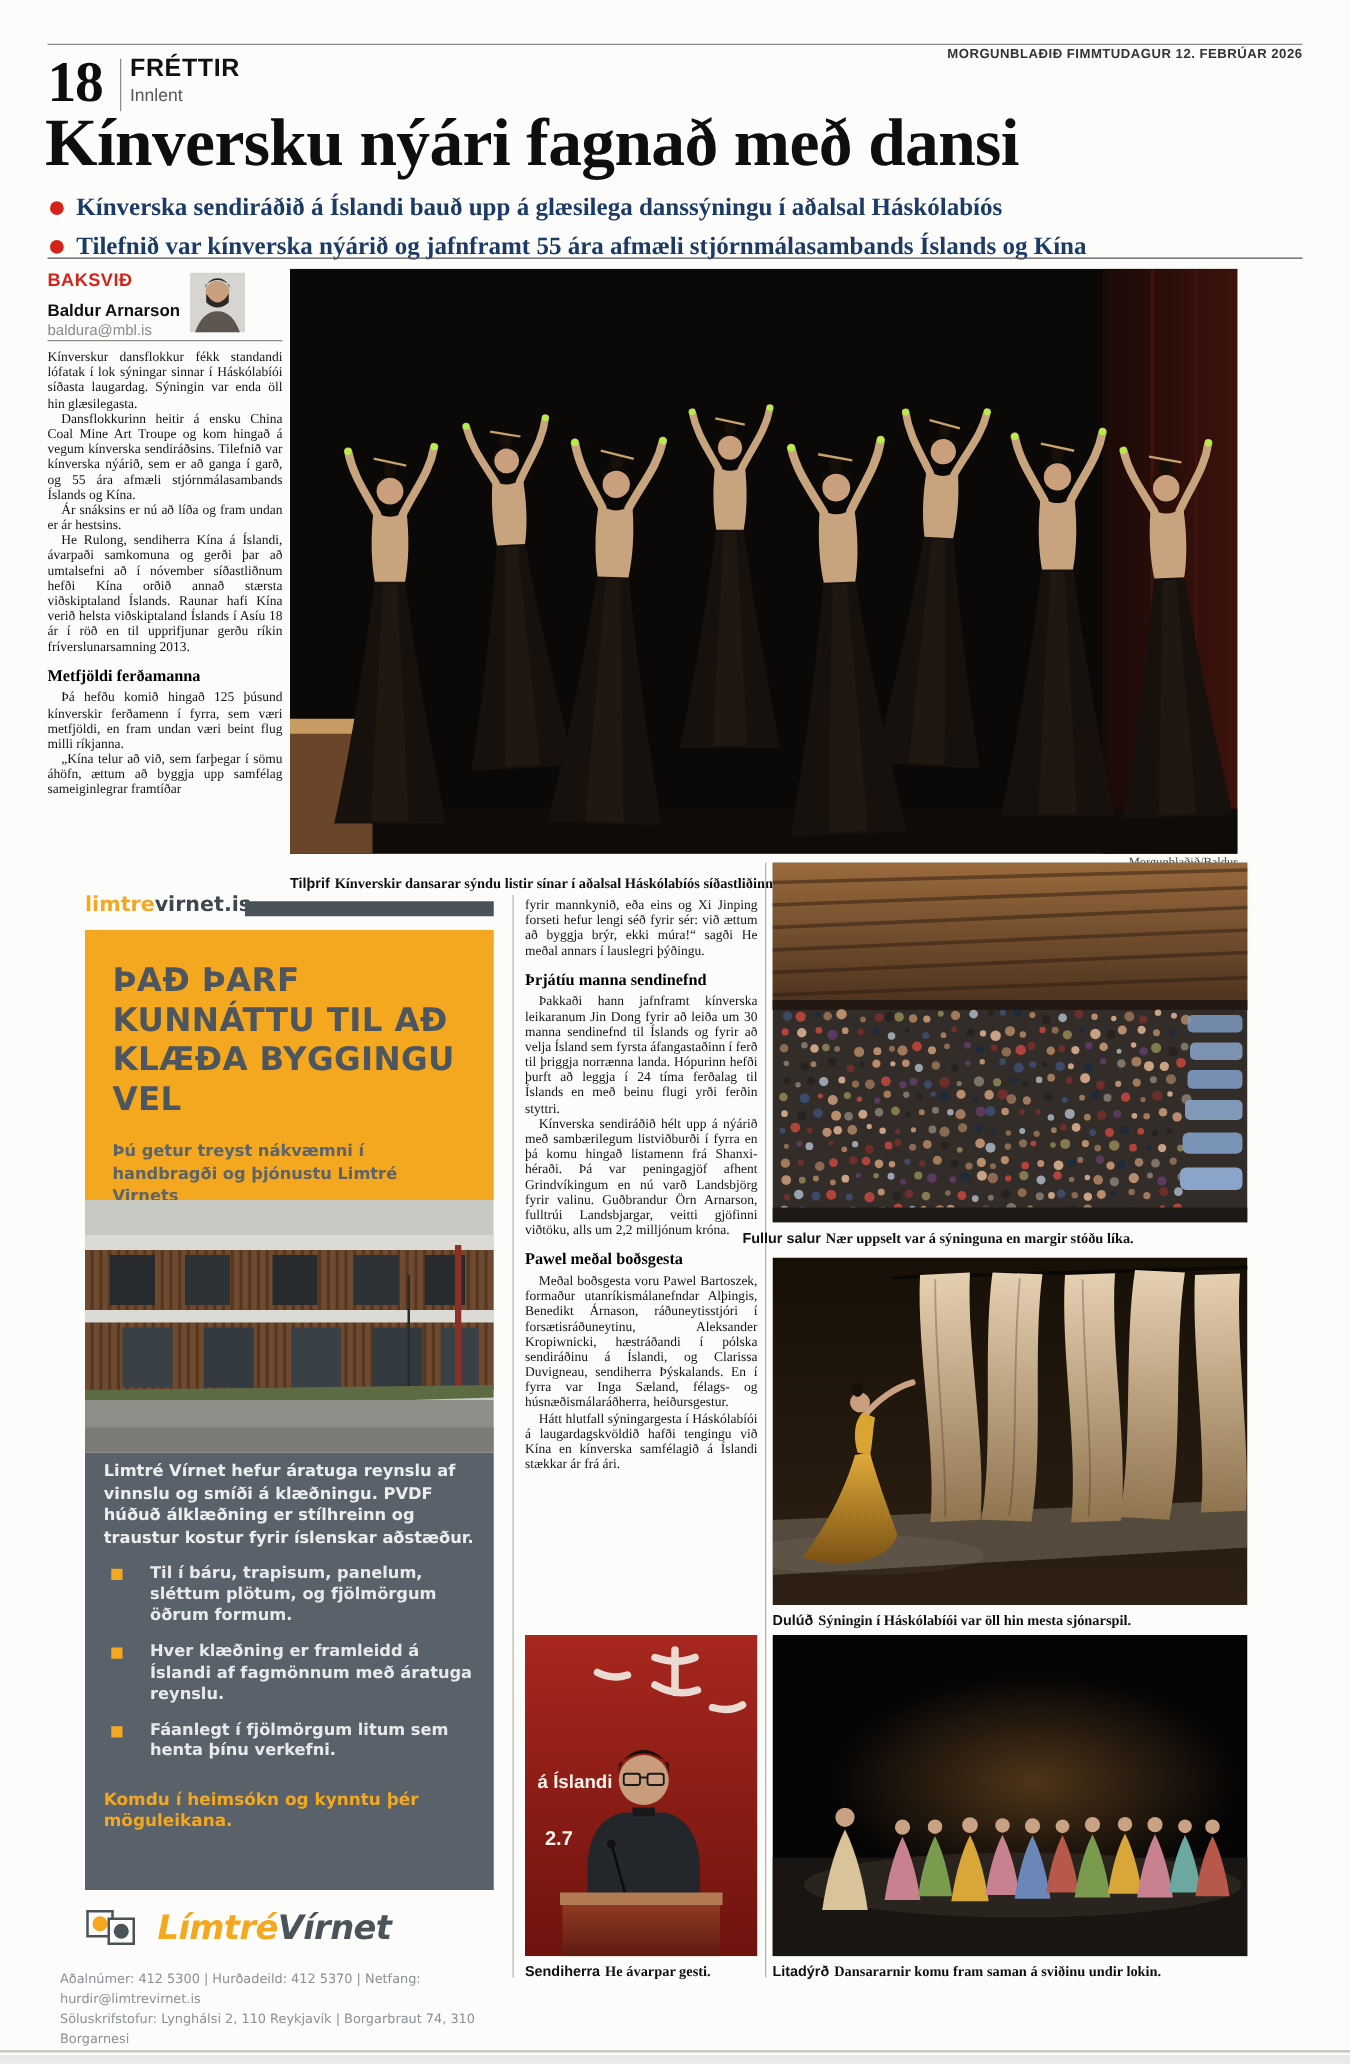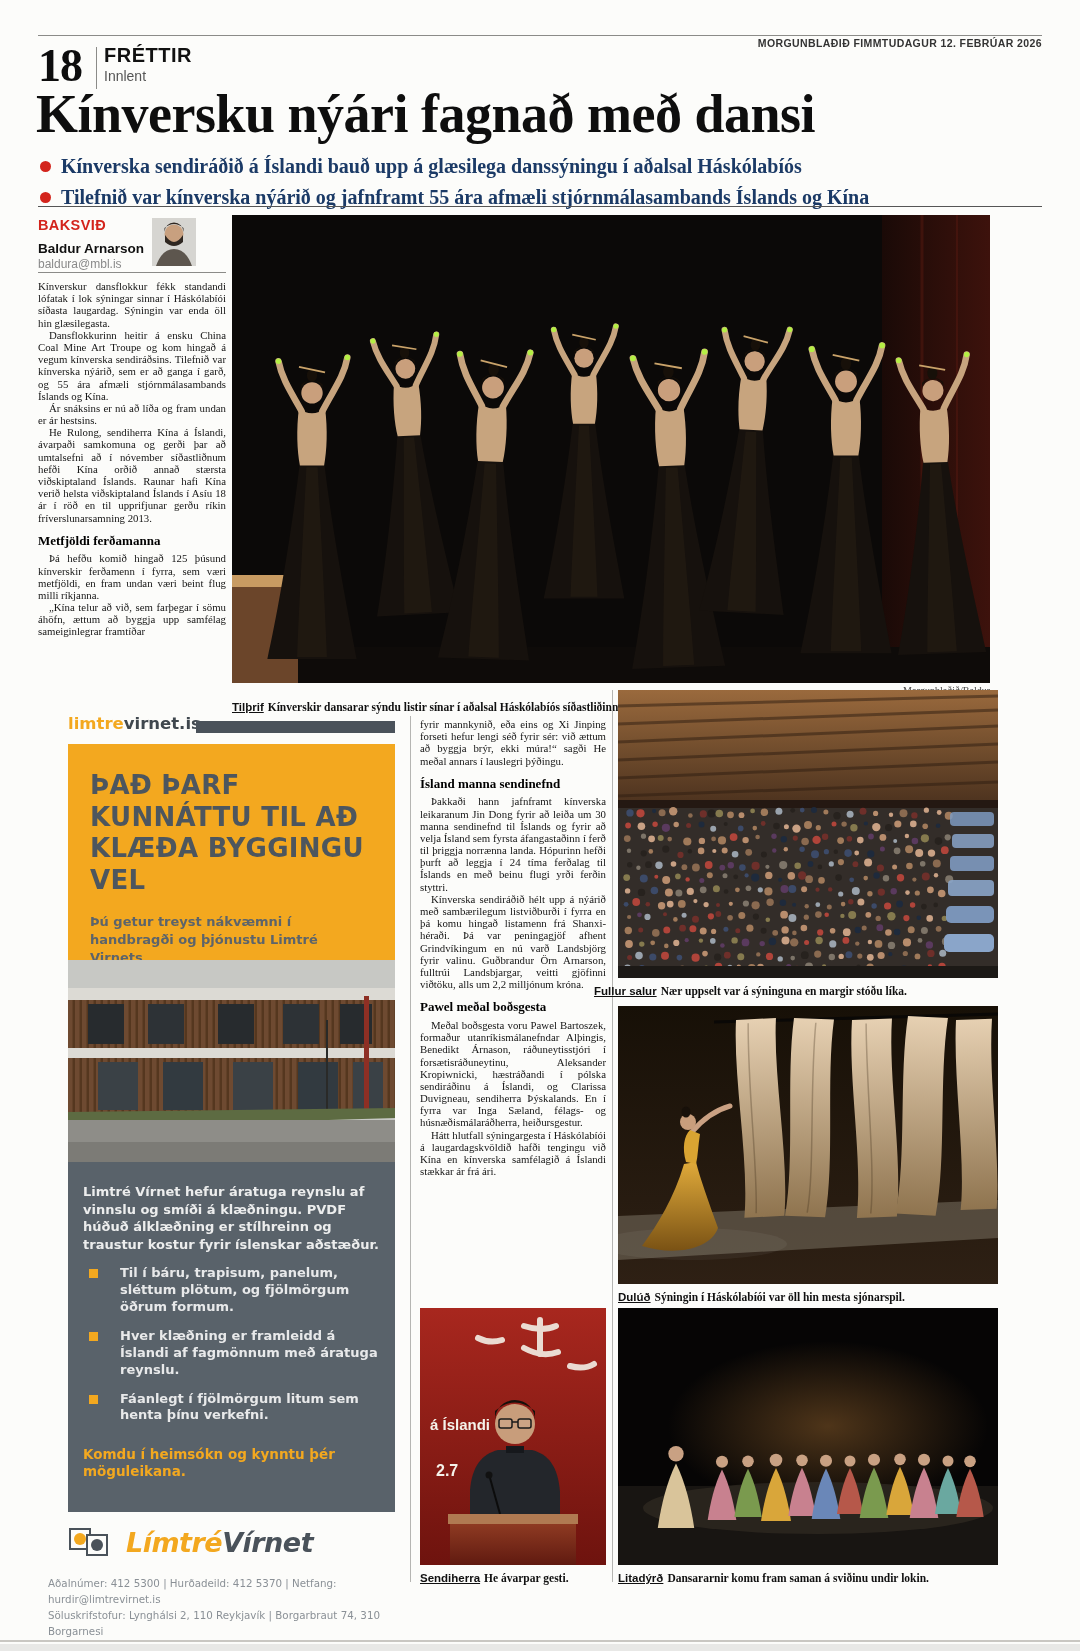--- a/index.html
+++ b/index.html
@@ -21,29 +21,29 @@
   .author{font:700 13.5px/1 "Liberation Sans",sans-serif;color:#111;}
   .email{font:400 12px/1 "Liberation Sans",sans-serif;color:#8a8a8a;}
   
   .bodycol{font:400 10.8px/1.13 "Liberation Serif",serif;color:#151515;text-align:justify;}
   .bodycol p{margin:0;}
   .bodycol p.ind{text-indent:11px;}
   .subhd{font:700 13px/1.2 "Liberation Serif",serif;margin:9px 0 4px 0;color:#000;}
   
   .credit{font:400 10px/1 "Liberation Serif",serif;color:#444;text-align:right;}
   .cap{font:700 11.5px/1.25 "Liberation Serif",serif;color:#101010;}
-  .cap .lead{font-family:"Liberation Sans",sans-serif;font-weight:800;margin-right:4px;text-decoration:underline;}
+  .cap .lead{font-family:"Liberation Sans",sans-serif;font-weight:800;margin-right:4px;}
   
   .ad-url{font:800 16.5px/1 "DejaVu Sans",sans-serif;}
   .ad-url .a1{color:#f3a81f;} .ad-url .a2{color:#3f474e;}
   .ad-bar{background:#4a525a;}
   .ad-yellow{background:#f3a81f;box-sizing:border-box;padding:26px 22px;}
   .ad-h{font:800 26px/1.22 "DejaVu Sans",sans-serif;color:#4d565e;letter-spacing:.3px;}
   .ad-sub{font:700 13px/1.4 "DejaVu Sans",sans-serif;color:#5c646b;margin-top:16px;}
-  .ad-gray{background:#59626a;box-sizing:border-box;padding:21px 15px;}
+  .ad-gray{background:#59626a;box-sizing:border-box;padding:7px 15px;}
   .ad-body{font:700 13px/1.35 "DejaVu Sans",sans-serif;color:#eceded;}
   .ad-li{display:flex;margin-top:12px;}
   .ad-sq{width:9px;height:9px;background:#f3a81f;margin:4px 0 0 6px;flex:0 0 auto;}
   .ad-li-t{font:600 13px/1.3 "DejaVu Sans",sans-serif;color:#e8e9ea;margin-left:22px;}
   .ad-cta{font:700 13.5px/1.2 "DejaVu Sans",sans-serif;color:#f3a81f;margin-top:22px;}
   .ad-logo-t{font:900 27px/1 "DejaVu Sans",sans-serif;font-style:italic;letter-spacing:-.5px;text-align:center;}
   .ad-logo-t .l1{color:#f3a81f;} .ad-logo-t .l2{color:#4a525a;}
   .ad-contact{font:400 10.3px/1.55 "DejaVu Sans",sans-serif;color:#8a9096;}
   svg{display:block;}
 </style>
@@ -212,21 +212,21 @@
       <span class="l1">Límtré</span><span class="l2">Vírnet</span>
     </span>
   </div>
   <div class="abs ad-contact" style="left:48px;top:1576px;width:370px;">
     <div>Aðalnúmer: 412 5300   |   Hurðadeild: 412 5370   |   Netfang: hurdir@limtrevirnet.is</div>
     <div>Söluskrifstofur: Lynghálsi 2, 110 Reykjavík   |   Borgarbraut 74, 310 Borgarnesi</div>
   </div>
 
   <div class="abs bodycol" style="left:420px;top:718px;width:186px;">
     <p>fyrir mannkynið, eða eins og Xi Jinping forseti hefur lengi séð fyrir sér: við ættum að byggja brýr, ekki múra!“ sagði He meðal annars í lauslegri þýðingu.</p>
-    <div class="subhd">Ísland manna sendinefnd</div>
+    <div class="subhd">Þrjátíu manna sendinefnd</div>
     <p class="ind">Þakkaði hann jafnframt kínverska leikaranum Jin Dong fyrir að leiða um 30 manna sendinefnd til Íslands og fyrir að velja Ísland sem fyrsta áfangastaðinn í ferð til þriggja norrænna landa. Hópurinn hefði þurft að leggja í 24 tíma ferðalag til Íslands en með beinu flugi yrði ferðin styttri.</p>
     <p class="ind">Kínverska sendiráðið hélt upp á nýárið með sambærilegum listviðburði í fyrra en þá komu hingað listamenn frá Shanxi-héraði. Þá var peningagjöf afhent Grindvíkingum en nú varð Landsbjörg fyrir valinu. Guðbrandur Örn Arnarson, fulltrúi Landsbjargar, veitti gjöfinni viðtöku, alls um 2,2 milljónum króna.</p>
     <div class="subhd">Pawel meðal boðsgesta</div>
     <p class="ind">Meðal boðsgesta voru Pawel Bartoszek, formaður utanríkismálanefndar Alþingis, Benedikt Árnason, ráðuneytisstjóri í forsætisráðuneytinu, Aleksander Kropiwnicki, hæstráðandi í pólska sendiráðinu á Íslandi, og Clarissa Duvigneau, sendiherra Þýskalands. En í fyrra var Inga Sæland, félags- og húsnæðismálaráðherra, heiðursgestur.</p>
     <p class="ind">Hátt hlutfall sýningargesta í Háskólabíói á laugardagskvöldið hafði tengingu við Kína en kínverska samfélagið á Íslandi stækkar ár frá ári.</p>
   </div>
 
   <div class="abs" style="left:618px;top:690px;width:380px;height:288px;">
     <svg width="380" height="288" viewBox="0 0 380 288">
       <defs>

